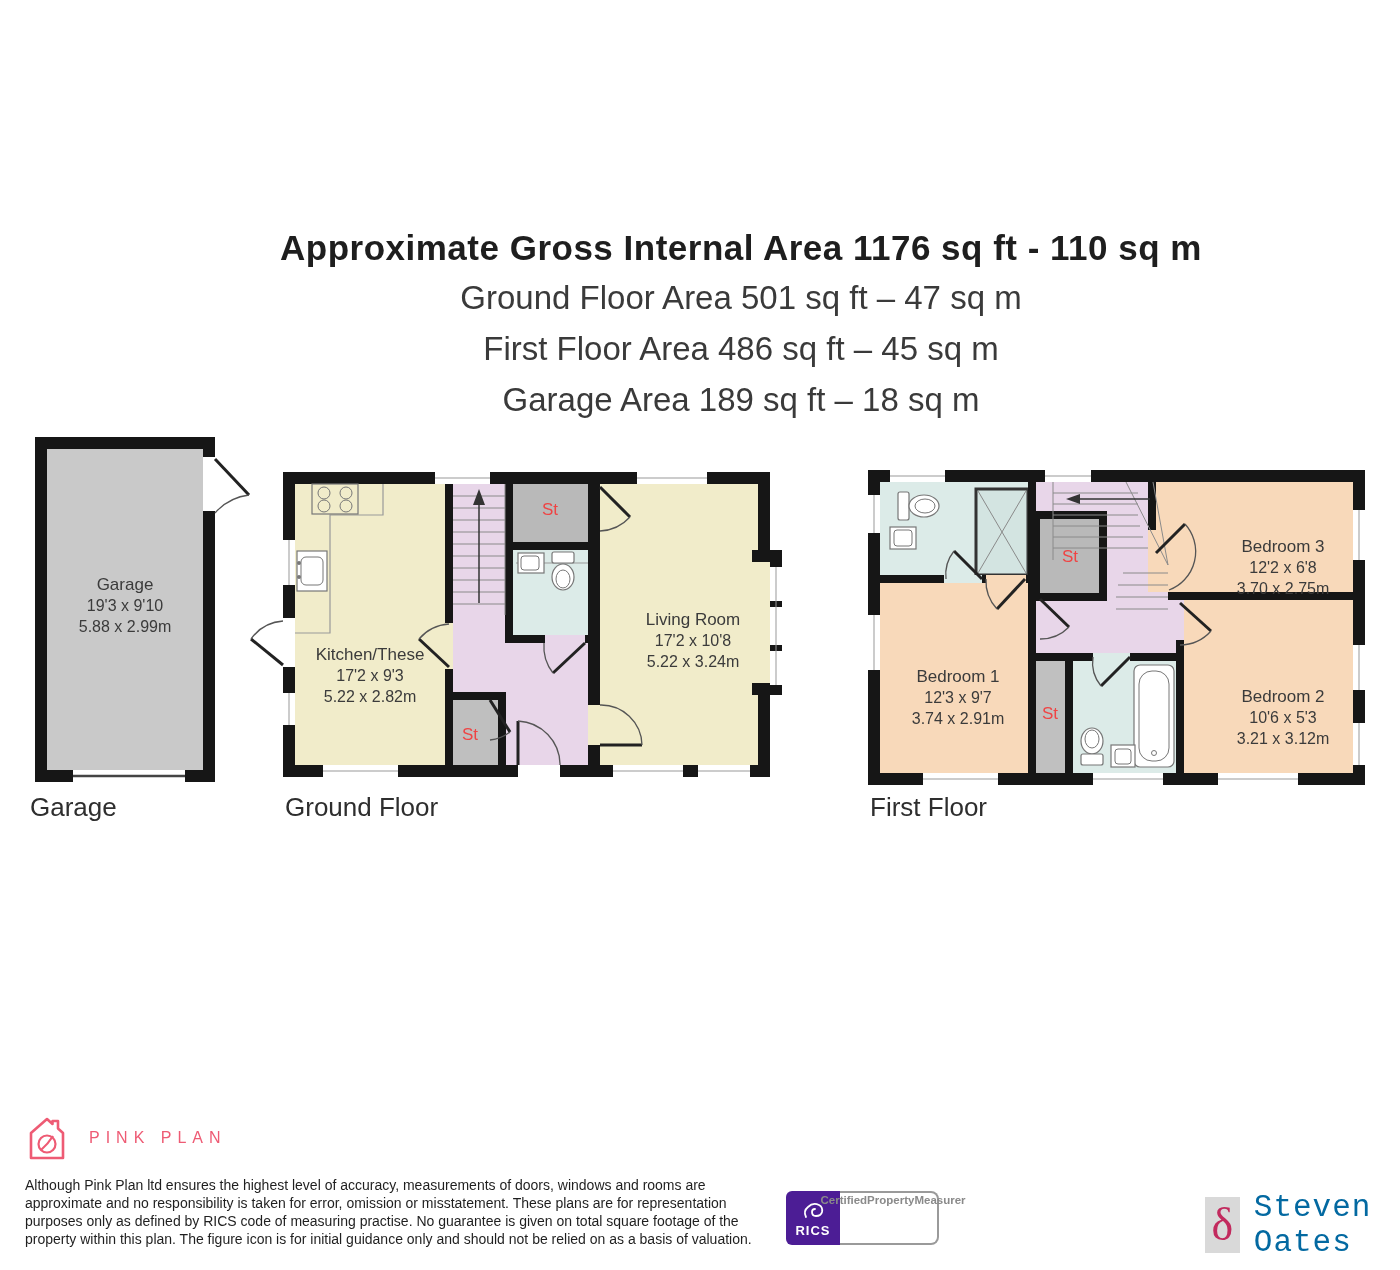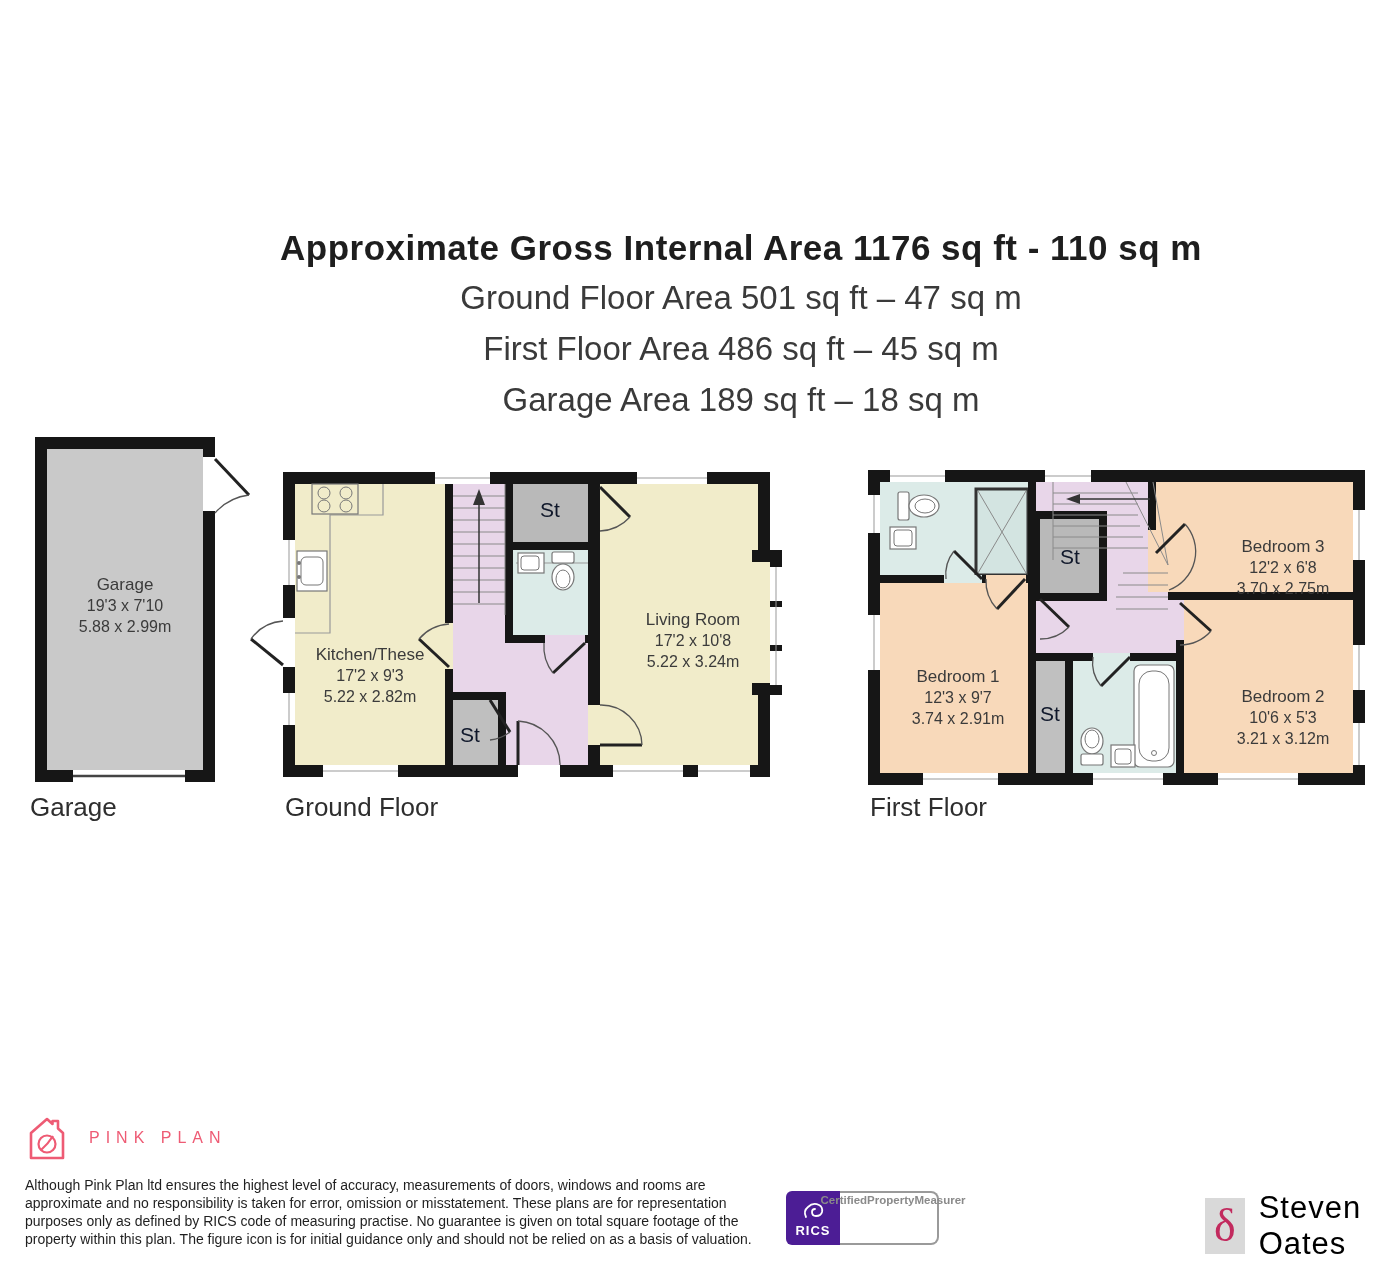--- a/index.html
+++ b/index.html
@@ -10,40 +10,40 @@
   .title-main{font-size:35px;font-weight:bold;color:#1e1e1e;margin-bottom:11px;letter-spacing:.5px;}
   .title-sub{font-size:33px;font-weight:400;color:#3a3a3a;margin-bottom:13px;}
   
   .plan{position:absolute;}
   .plan svg{display:block;}
   
   .room-label{position:absolute;transform:translate(-50%,-50%);text-align:center;
               color:#3b3b3b;line-height:21px;white-space:nowrap;}
   .room-name{font-size:17px;}
   .room-dim{font-size:16px;}
-  .st-label{position:absolute;transform:translate(-50%,-50%);font-size:21px;color:#0f172a;text-align:right;}
+  .st-label{position:absolute;transform:translate(-50%,-50%);font-size:17px;color:#ef4444;text-align:right;}
   .floor-caption{position:absolute;font-size:26px;color:#2e2e2e;}
   
   .brand-row{position:absolute;left:27px;top:1113px;height:50px;display:flex;align-items:center;}
   .brand-text{font-size:16px;letter-spacing:6px;color:#ee5b74;margin-left:22px;font-weight:400;}
   .disclaimer{position:absolute;left:25px;top:1176px;width:770px;font-size:14px;
               line-height:18px;color:#1f1f1f;}
   .rics-badge{position:absolute;left:786px;top:1191px;display:flex;height:54px;}
   .rics-left{width:54px;background:#4c1d95;border-radius:6px 0 0 6px;display:flex;
              flex-direction:column;align-items:center;justify-content:center;}
   .rics-word{color:#ffffff;font-weight:bold;font-size:13px;letter-spacing:1px;margin-top:2px;}
   .rics-right{width:88px;background:#ffffff;border:2px solid #9a9a9a;border-left:none;
               border-radius:0 8px 8px 0;display:flex;justify-content:center;
               padding-left:9px;}
   .rics-line{font-size:11.5px;font-weight:bold;color:#8a8a8a;line-height:14px;}
   .agent{position:absolute;left:1205px;top:1190px;display:flex;align-items:center;}
   .agent-square{width:56px;height:56px;background:#d9d9d9;display:flex;align-items:center;
                 justify-content:center;}
   .agent-delta{font-family:"Liberation Serif",serif;font-size:46px;color:#c22a5e;line-height:1;}
-  .agent-name{font-family:Liberation Sans, sans-serif;font-size:31px;color:#000000;margin-left:14px;
+  .agent-name{font-family:Liberation Mono, monospace;font-size:31px;color:#0369a1;margin-left:14px;
               letter-spacing:1px;}
 </style>
 </head>
 <body>
 
 <header class="title-block">
   <div class="title-main">Approximate Gross Internal Area 1176 sq ft - 110 sq m</div>
   <div class="title-sub">Ground Floor Area 501 sq ft – 47 sq m</div>
   <div class="title-sub">First Floor Area 486 sq ft – 45 sq m</div>
   <div class="title-sub">Garage Area 189 sq ft – 18 sq m</div>
@@ -323,21 +323,21 @@
     </g>
     <g>
       <rect x="243" y="290" width="24" height="22" fill="#fff" stroke="#777" stroke-width="1.2"></rect>
       <rect x="247" y="294" width="16" height="15" rx="3" fill="none" stroke="#777" stroke-width="1"></rect>
     </g>
   </svg>
 </div>
 
 <div class="room-label" style="left:125px;top:605px;">
   <div class="room-name">Garage</div>
-  <div class="room-dim">19'3 x 7'10</div>
+  <div class="room-dim">19'3 x 9'10</div>
   <div class="room-dim">5.88 x 2.99m</div>
 </div>
 <div class="room-label" style="left:370px;top:675px;">
   <div class="room-name">Kitchen/These</div>
   <div class="room-dim">17'2 x 9'3</div>
   <div class="room-dim">5.22 x 2.82m</div>
 </div>
 <div class="room-label" style="left:693px;top:640px;">
   <div class="room-name">Living Room</div>
   <div class="room-dim">17'2 x 10'8</div>

